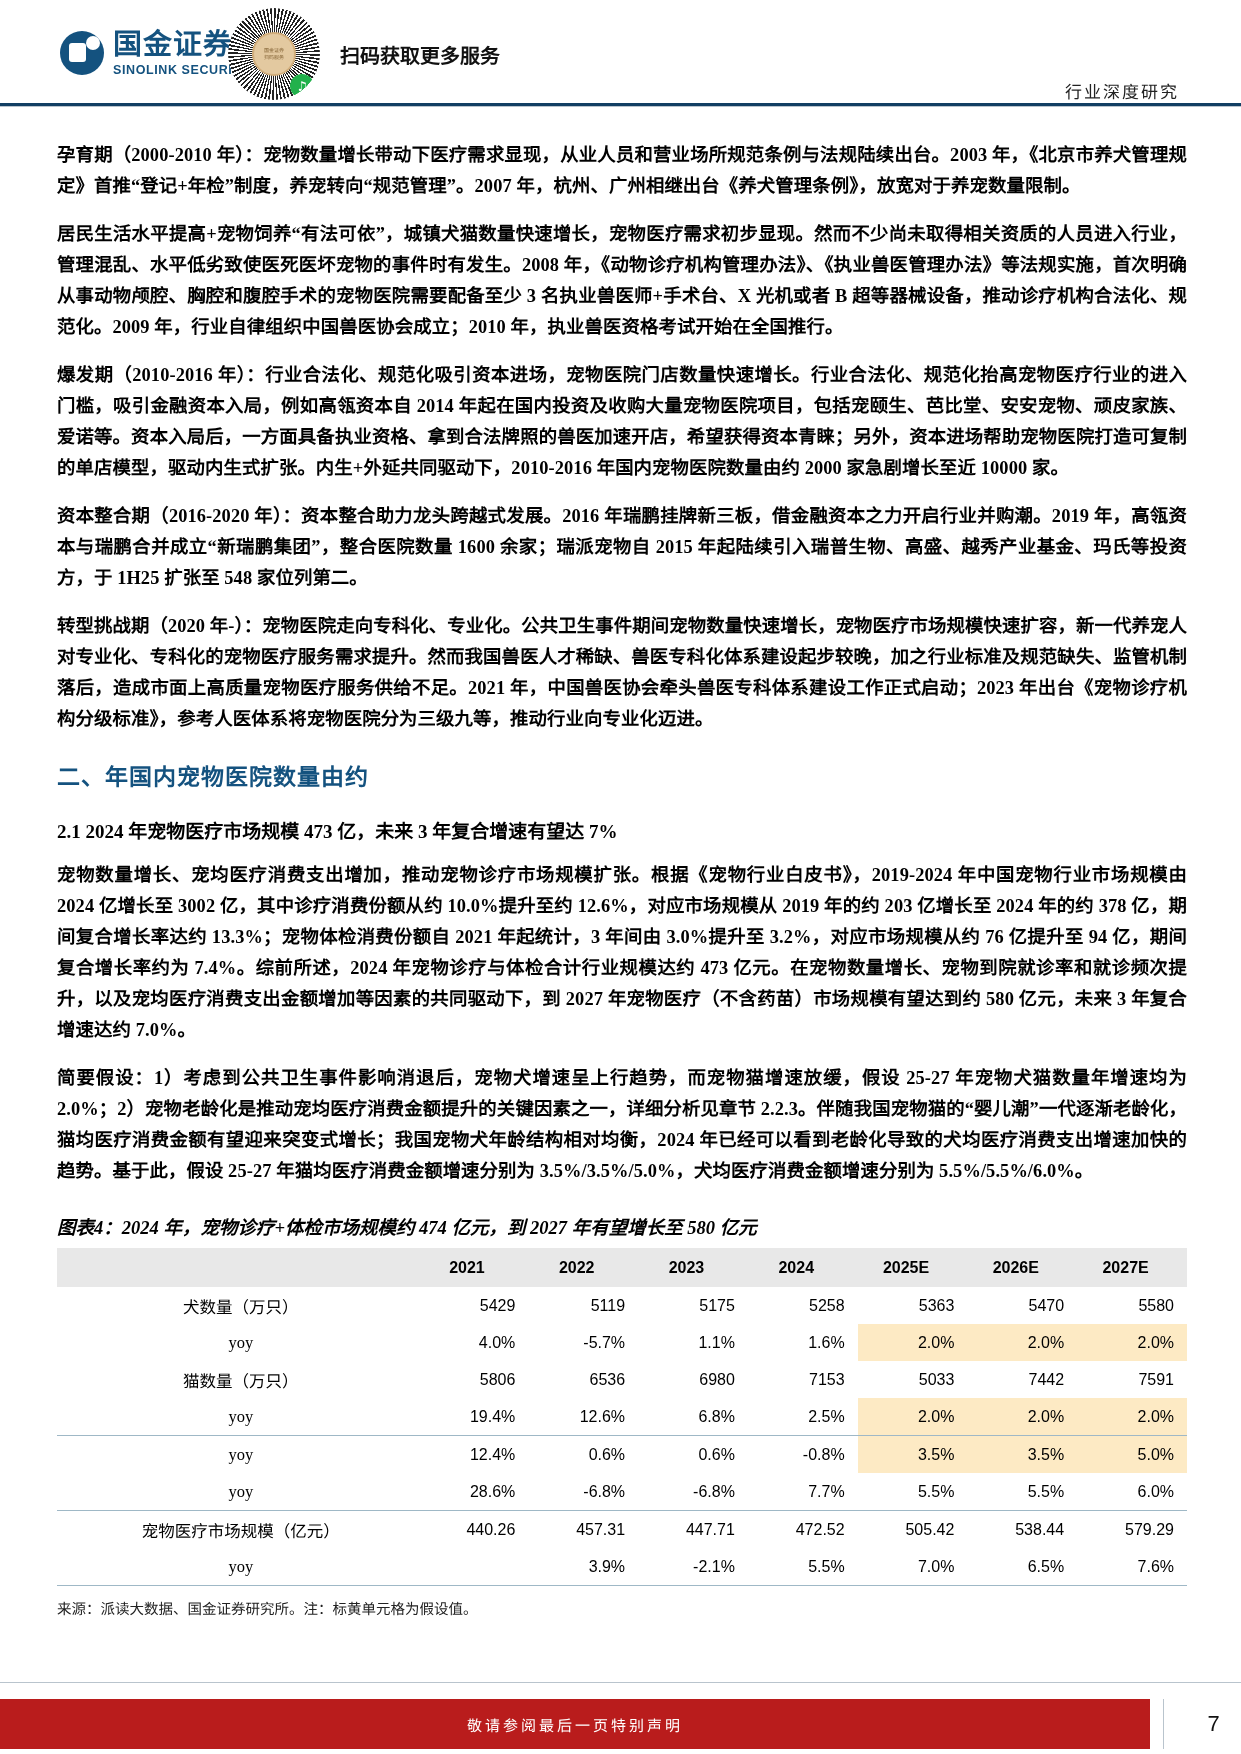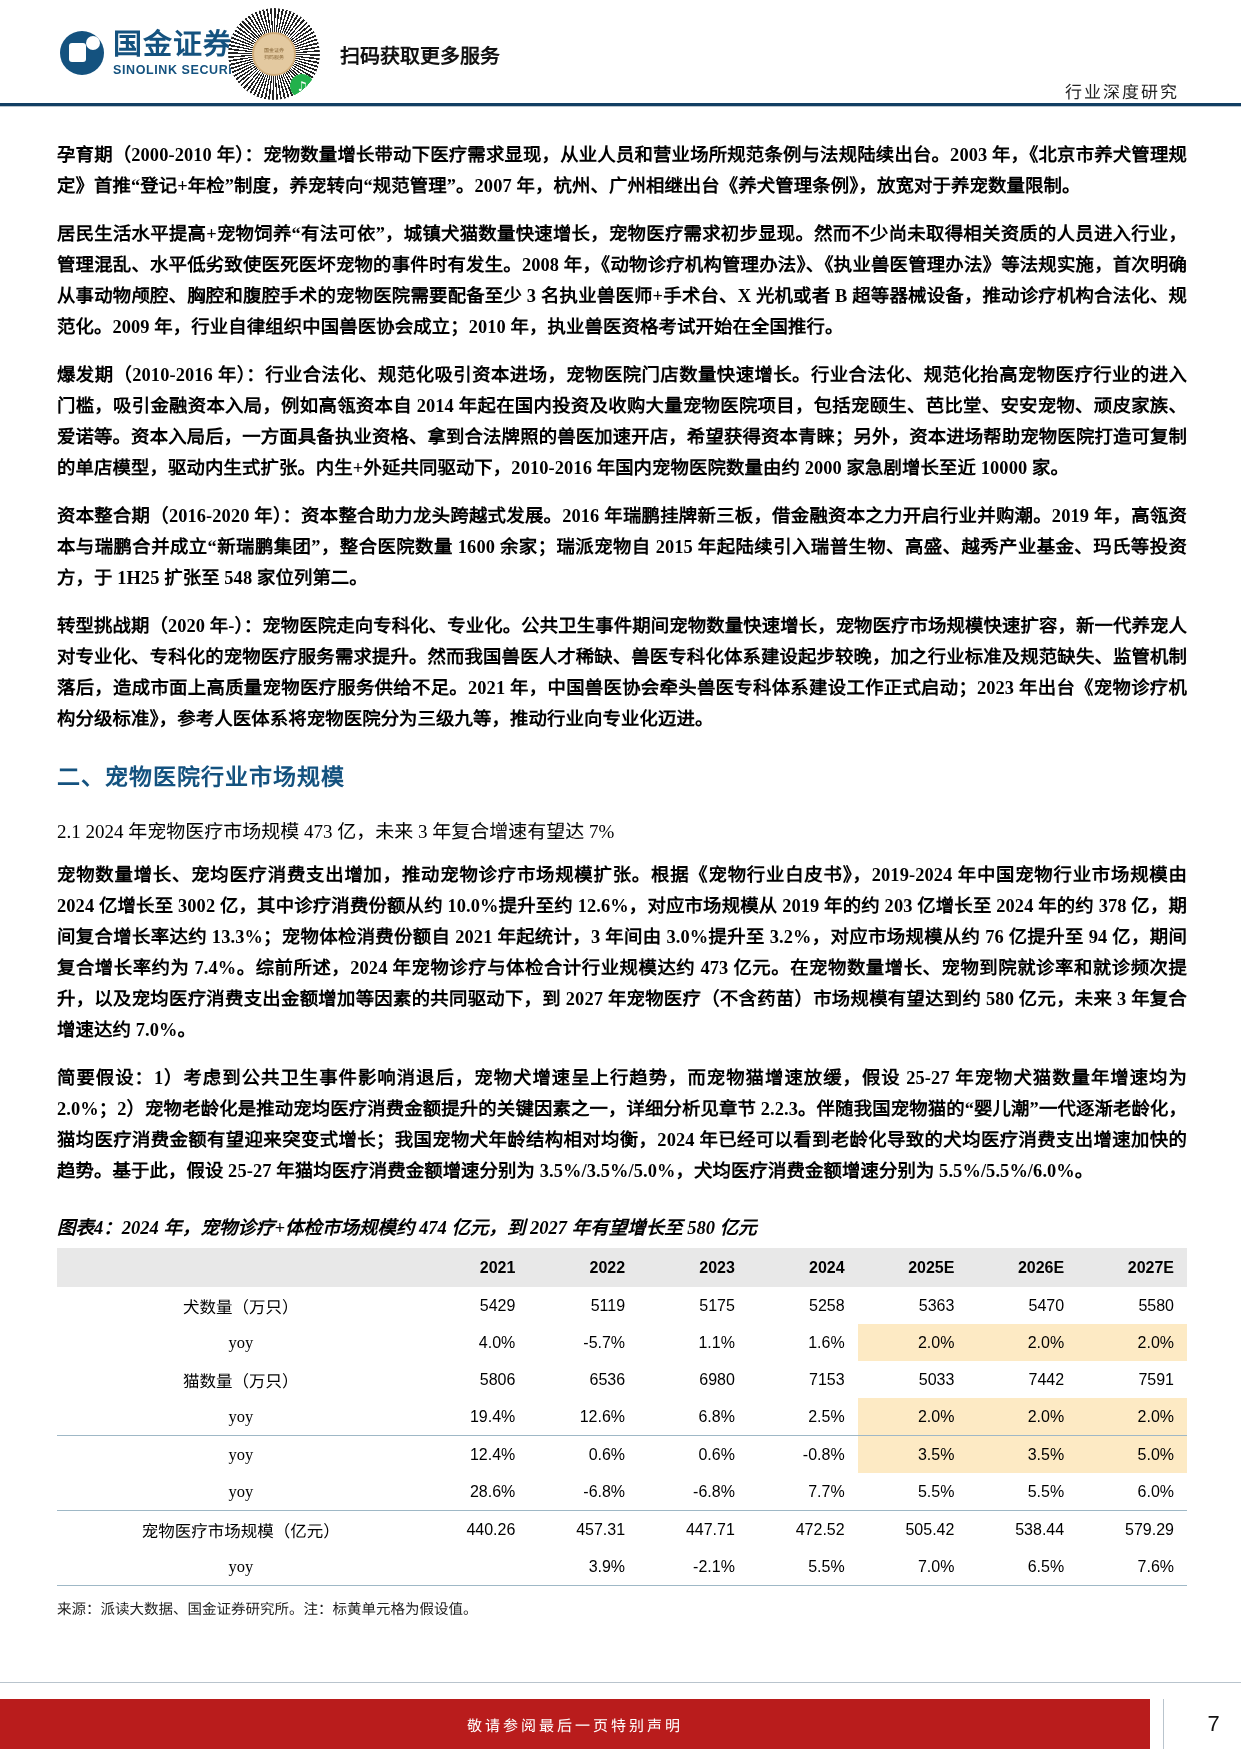--- a/index.html
+++ b/index.html
@@ -95,39 +95,39 @@
     letter-spacing:0.1px;
     font-weight:bold;
   }
 
   h2.sec-title {
     font-family:"Liberation Sans","DejaVu Sans",sans-serif;
     font-size:23px; font-weight:bold; color:#14527f;
     margin:23px 0 24px 0; letter-spacing:1px;
   }
   h3.sub-title {
-    font-size:19px; font-weight:normal; color:#000;
+    font-size:19px; font-weight:bold; color:#000;
     margin:0 0 17px 0;
     font-family:"Liberation Serif","DejaVu Serif",serif;
   }
 
   
   .exhibit { margin-top:26px; }
   .exhibit-title {
     font-size:18.5px; font-weight:bold; font-style:italic; color:#000;
     margin-bottom:9px;
   }
   table.data {
     width:100%; border-collapse:collapse;
     font-family:"Liberation Sans","DejaVu Sans",sans-serif;
     font-size:15.5px;
   }
   table.data thead th {
     background:#e8e8e8; height:39px; font-weight:bold;
-    text-align:right; padding:0 13px 0 0; color:#000;
+    padding:0 13px 0 0; color:#000;
     font-size:16px;
   }
   table.data thead th.lbl { text-align:left; padding-left:6px; }
   table.data tbody td {
     height:37px; text-align:right; padding:0 13px 0 0;
     font-size:16px; color:#000; white-space:nowrap;
   }
   table.data tbody td.lbl {
     text-align:center; padding-left:6px; padding-right:0;
     font-family:"Liberation Serif","DejaVu Serif",serif;
@@ -193,21 +193,21 @@
   </div>
 
   <div class="content">
 
     <p class="para">孕育期（2000-2010 年）：宠物数量增长带动下医疗需求显现，从业人员和营业场所规范条例与法规陆续出台。2003 年，《北京市养犬管理规定》首推“登记+年检”制度，养宠转向“规范管理”。2007 年，杭州、广州相继出台《养犬管理条例》，放宽对于养宠数量限制。</p>
     <p class="para">居民生活水平提高+宠物饲养“有法可依”，城镇犬猫数量快速增长，宠物医疗需求初步显现。然而不少尚未取得相关资质的人员进入行业，管理混乱、水平低劣致使医死医坏宠物的事件时有发生。2008 年，《动物诊疗机构管理办法》、《执业兽医管理办法》等法规实施，首次明确从事动物颅腔、胸腔和腹腔手术的宠物医院需要配备至少 3 名执业兽医师+手术台、X 光机或者 B 超等器械设备，推动诊疗机构合法化、规范化。2009 年，行业自律组织中国兽医协会成立；2010 年，执业兽医资格考试开始在全国推行。</p>
     <p class="para">爆发期（2010-2016 年）：行业合法化、规范化吸引资本进场，宠物医院门店数量快速增长。行业合法化、规范化抬高宠物医疗行业的进入门槛，吸引金融资本入局，例如高瓴资本自 2014 年起在国内投资及收购大量宠物医院项目，包括宠颐生、芭比堂、安安宠物、顽皮家族、爱诺等。资本入局后，一方面具备执业资格、拿到合法牌照的兽医加速开店，希望获得资本青睐；另外，资本进场帮助宠物医院打造可复制的单店模型，驱动内生式扩张。内生+外延共同驱动下，2010-2016 年国内宠物医院数量由约 2000 家急剧增长至近 10000 家。</p>
     <p class="para">资本整合期（2016-2020 年）：资本整合助力龙头跨越式发展。2016 年瑞鹏挂牌新三板，借金融资本之力开启行业并购潮。2019 年，高瓴资本与瑞鹏合并成立“新瑞鹏集团”，整合医院数量 1600 余家；瑞派宠物自 2015 年起陆续引入瑞普生物、高盛、越秀产业基金、玛氏等投资方，于 1H25 扩张至 548 家位列第二。</p>
     <p class="para">转型挑战期（2020 年-）：宠物医院走向专科化、专业化。公共卫生事件期间宠物数量快速增长，宠物医疗市场规模快速扩容，新一代养宠人对专业化、专科化的宠物医疗服务需求提升。然而我国兽医人才稀缺、兽医专科化体系建设起步较晚，加之行业标准及规范缺失、监管机制落后，造成市面上高质量宠物医疗服务供给不足。2021 年，中国兽医协会牵头兽医专科体系建设工作正式启动；2023 年出台《宠物诊疗机构分级标准》，参考人医体系将宠物医院分为三级九等，推动行业向专业化迈进。</p>
 
-    <h2 class="sec-title">二、宠物医院行业市场规模</h2>
+    <h2 class="sec-title">二、年国内宠物医院数量由约</h2>
     <h3 class="sub-title">2.1 2024 年宠物医疗市场规模 473 亿，未来 3 年复合增速有望达 7%</h3>
 
     <p class="para">宠物数量增长、宠均医疗消费支出增加，推动宠物诊疗市场规模扩张。根据《宠物行业白皮书》，2019-2024 年中国宠物行业市场规模由 2024 亿增长至 3002 亿，其中诊疗消费份额从约 10.0%提升至约 12.6%，对应市场规模从 2019 年的约 203 亿增长至 2024 年的约 378 亿，期间复合增长率达约 13.3%；宠物体检消费份额自 2021 年起统计，3 年间由 3.0%提升至 3.2%，对应市场规模从约 76 亿提升至 94 亿，期间复合增长率约为 7.4%。综前所述，2024 年宠物诊疗与体检合计行业规模达约 473 亿元。在宠物数量增长、宠物到院就诊率和就诊频次提升，以及宠均医疗消费支出金额增加等因素的共同驱动下，到 2027 年宠物医疗（不含药苗）市场规模有望达到约 580 亿元，未来 3 年复合增速达约 7.0%。</p>
     <p class="para">简要假设：1）考虑到公共卫生事件影响消退后，宠物犬增速呈上行趋势，而宠物猫增速放缓，假设 25-27 年宠物犬猫数量年增速均为 2.0%；2）宠物老龄化是推动宠均医疗消费金额提升的关键因素之一，详细分析见章节 2.2.3。伴随我国宠物猫的“婴儿潮”一代逐渐老龄化，猫均医疗消费金额有望迎来突变式增长；我国宠物犬年龄结构相对均衡，2024 年已经可以看到老龄化导致的犬均医疗消费支出增速加快的趋势。基于此，假设 25-27 年猫均医疗消费金额增速分别为 3.5%/3.5%/5.0%，犬均医疗消费金额增速分别为 5.5%/5.5%/6.0%。</p>
 
     <div class="exhibit">
       <div class="exhibit-title">图表4：2024 年，宠物诊疗+体检市场规模约 474 亿元，到 2027 年有望增长至 580 亿元</div>
       <table class="data">
         <thead>
           <tr>

